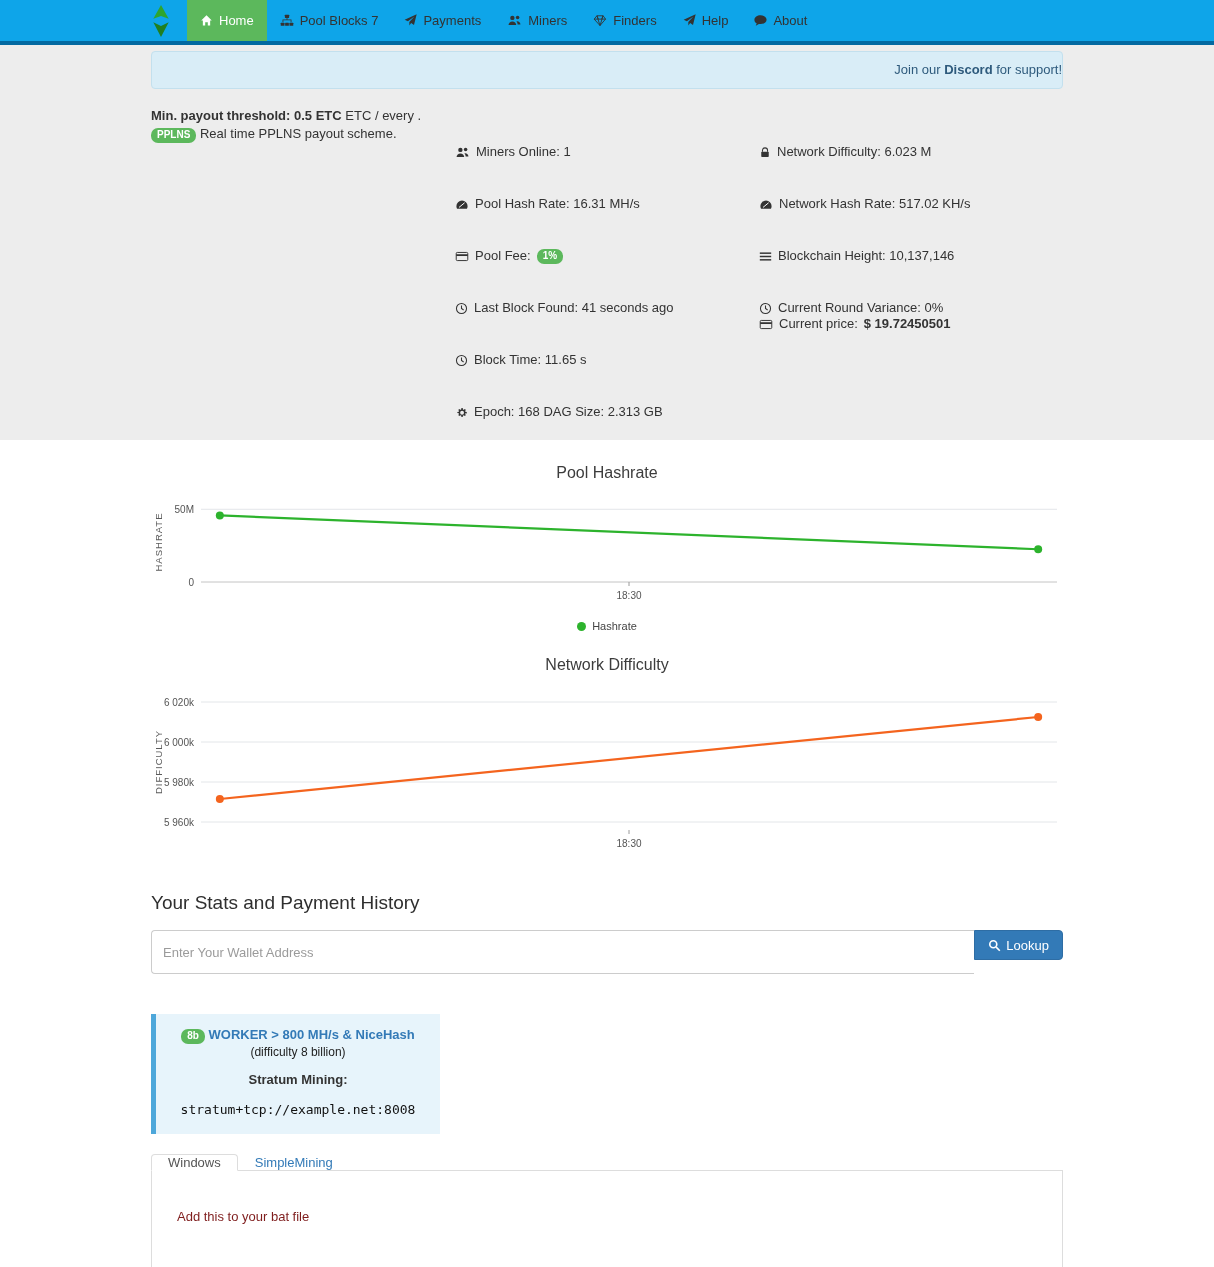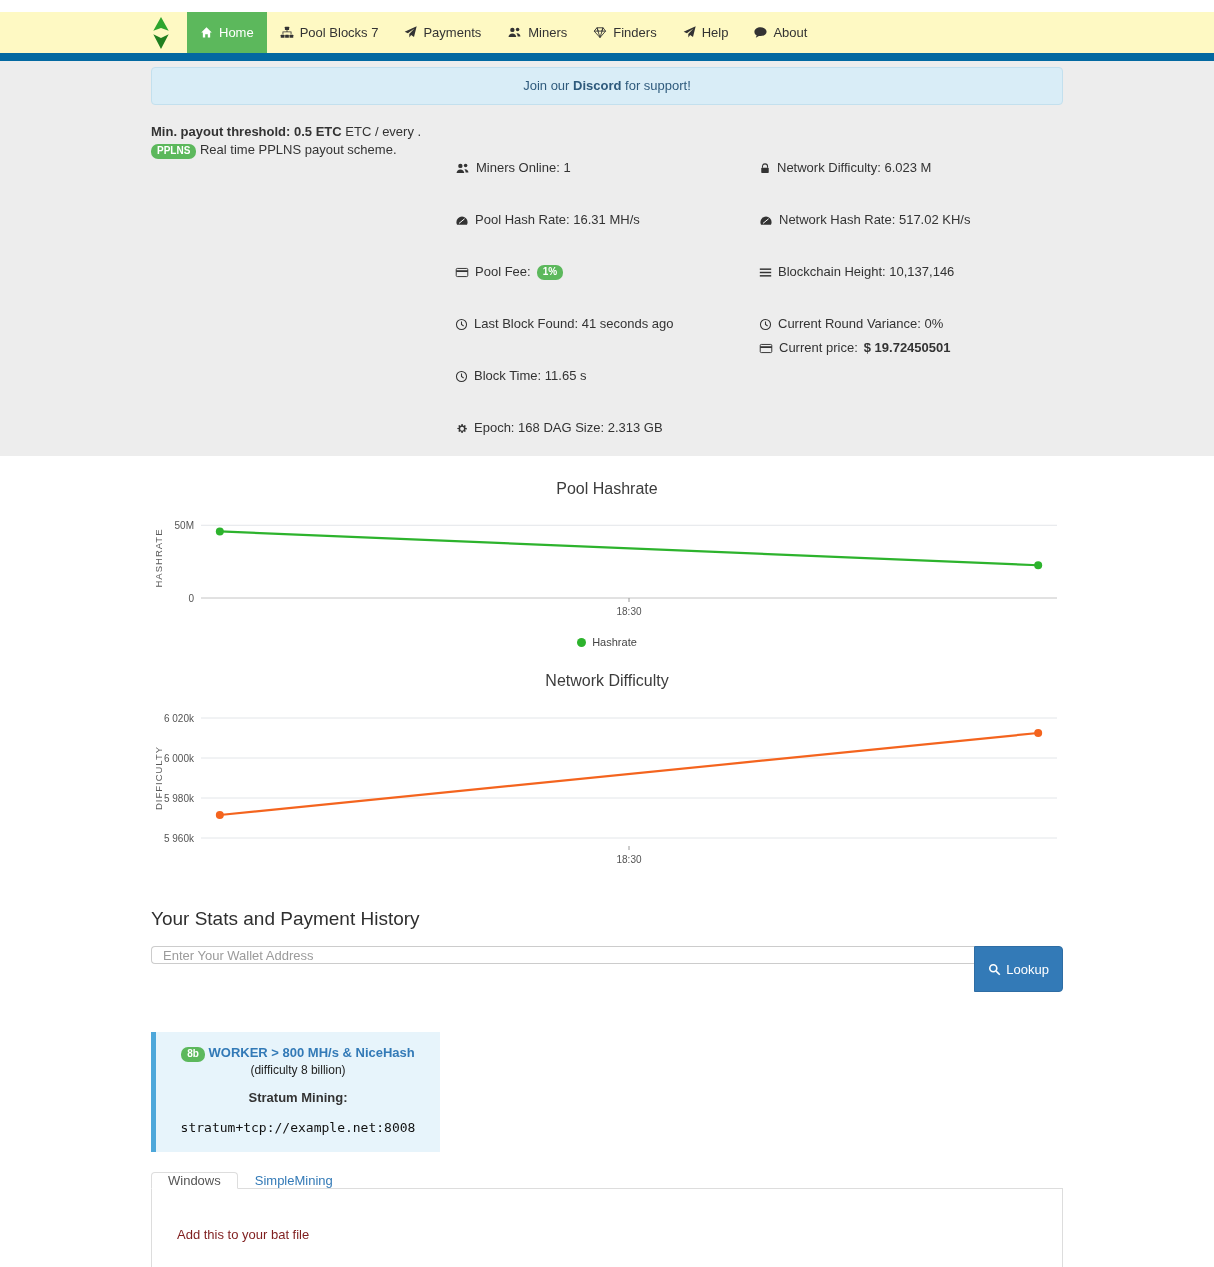--- a/index.html
+++ b/index.html
@@ -1,49 +1,49 @@
 <!DOCTYPE html>
 <html><head>
 <meta charset="utf-8">
 <style>
   * { box-sizing: border-box; }
   body { margin:0; background:#fff; color:#333; font-family:"Liberation Sans",sans-serif; }
   .container { width:912px; margin:0 auto; }
 
   
-  .navbar { background:#fef9c3; border-bottom:8px solid #0369a1;margin-top:12px; }
+  .navbar { background:#0ea5e9; border-bottom:4px solid #0369a1; }
   .nav-flex { display:flex; align-items:stretch; height:41px; }
   .brand { display:flex; align-items:center; padding:0 16px 0 0; text-decoration:none; }
   .nav-item { display:flex; align-items:center; gap:6px; padding:0 13px; font-size:13px; color:#333; text-decoration:none; }
   .nav-item.active { background:#5cb85c; color:#fff; }
   .icon { display:inline-flex; align-items:center; }
   .icon svg { display:block; }
 
   
   .stats-band { background:#ededed; padding:6px 0 20px; }
-  .alert-banner { background:#d9edf7; border:1px solid #c3e0ee; border-radius:4px; height:38px; line-height:36px; text-align:center; font-size:13px; color:#2e5a7c; margin-bottom:19px; }
+  .alert-banner { background:#d9edf7; border:1px solid #c3e0ee; border-radius:4px; height:38px; line-height:36px; text-align:right; font-size:13px; color:#2e5a7c; margin-bottom:19px; }
   .stats-row { display:flex; }
   .stats-col { flex:1; font-size:13px; }
   .stat-line { line-height:16px; }
   .stat-row { display:flex; align-items:center; gap:6px; line-height:16px; height:16px;margin-top:36px; }
-  .stat-row.gap { margin-top:8px; }
+  .stat-row.gap { margin-top:0; }
   .badge { background:#5cb85c; color:#fff; font-size:10px; font-weight:bold; padding:1px 6px 2px; border-radius:7px; display:inline-block; line-height:12px; }
 
   
   .chart-title { text-align:center; font-size:16px; color:#3c3c3c; margin:24px 0 8px; }
   svg.chart { display:block; }
   .legend { display:flex; justify-content:center; align-items:center; gap:6px; font-size:11px; color:#444; margin-top:12px; }
   .legend .dot { width:9px; height:9px; border-radius:50%; display:inline-block; }
 
   
   .stats-heading { font-size:19px; font-weight:500; color:#2f2f2f; margin:36px 0 16px; }
   .lookup-row { display:flex; }
-  .wallet-input { flex:1; height:18px; border:1px solid #ccc; border-right:none; border-radius:4px 0 0 4px; padding:0 11px; font-size:13px; color:#555; outline:none; font-family:"Liberation Sans",sans-serif; }
+  .wallet-input { flex:1; height:44px; border:1px solid #ccc; border-right:none; border-radius:4px 0 0 4px; padding:0 11px; font-size:13px; color:#555; outline:none; font-family:"Liberation Sans",sans-serif; }
   .wallet-input::placeholder { color:#9b9b9b; }
-  .lookup-btn { height:46px; background:#337ab7; border:1px solid #2e6da4; color:#fff; font-size:13px; border-radius:0 4px 4px 0; padding:0 13px; display:flex; align-items:center; gap:5px; cursor:pointer; font-family:"Liberation Sans",sans-serif; }
+  .lookup-btn { height:30px; background:#337ab7; border:1px solid #2e6da4; color:#fff; font-size:13px; border-radius:0 4px 4px 0; padding:0 13px; display:flex; align-items:center; gap:5px; cursor:pointer; font-family:"Liberation Sans",sans-serif; }
 
   
   .worker-box { margin-top:40px; width:289px; background:#e7f4fb; border-left:5px solid #4da7da; padding:13px 8px 17px; text-align:center; font-size:13px; }
   .worker-title { color:#337ab7; }
   .worker-sub { font-size:12px; margin-top:1px; color:#222; }
   .worker-stratum-label { font-weight:bold; margin-top:13px; }
   .worker-url { font-family:"DejaVu Sans Mono",monospace; margin-top:15px; font-size:13px; color:#111; }
 
   
   .tabs { display:flex; margin-top:20px; border-bottom:1px solid #ddd; }

